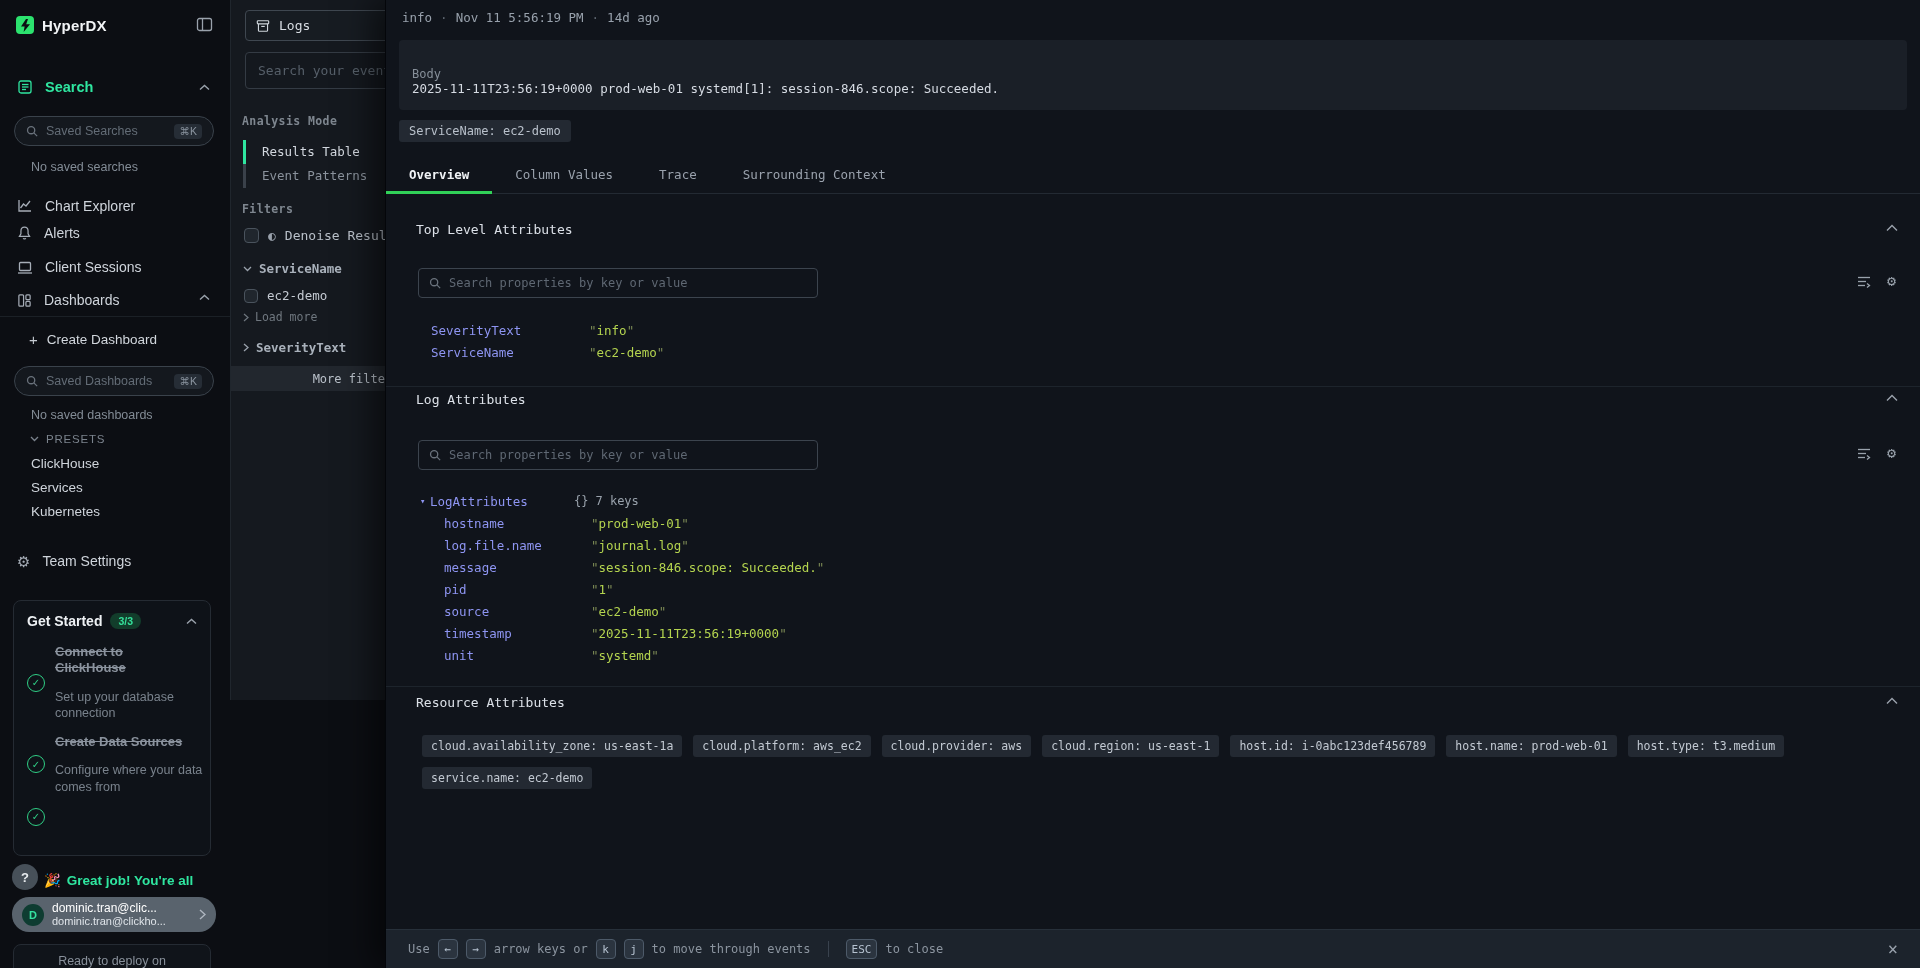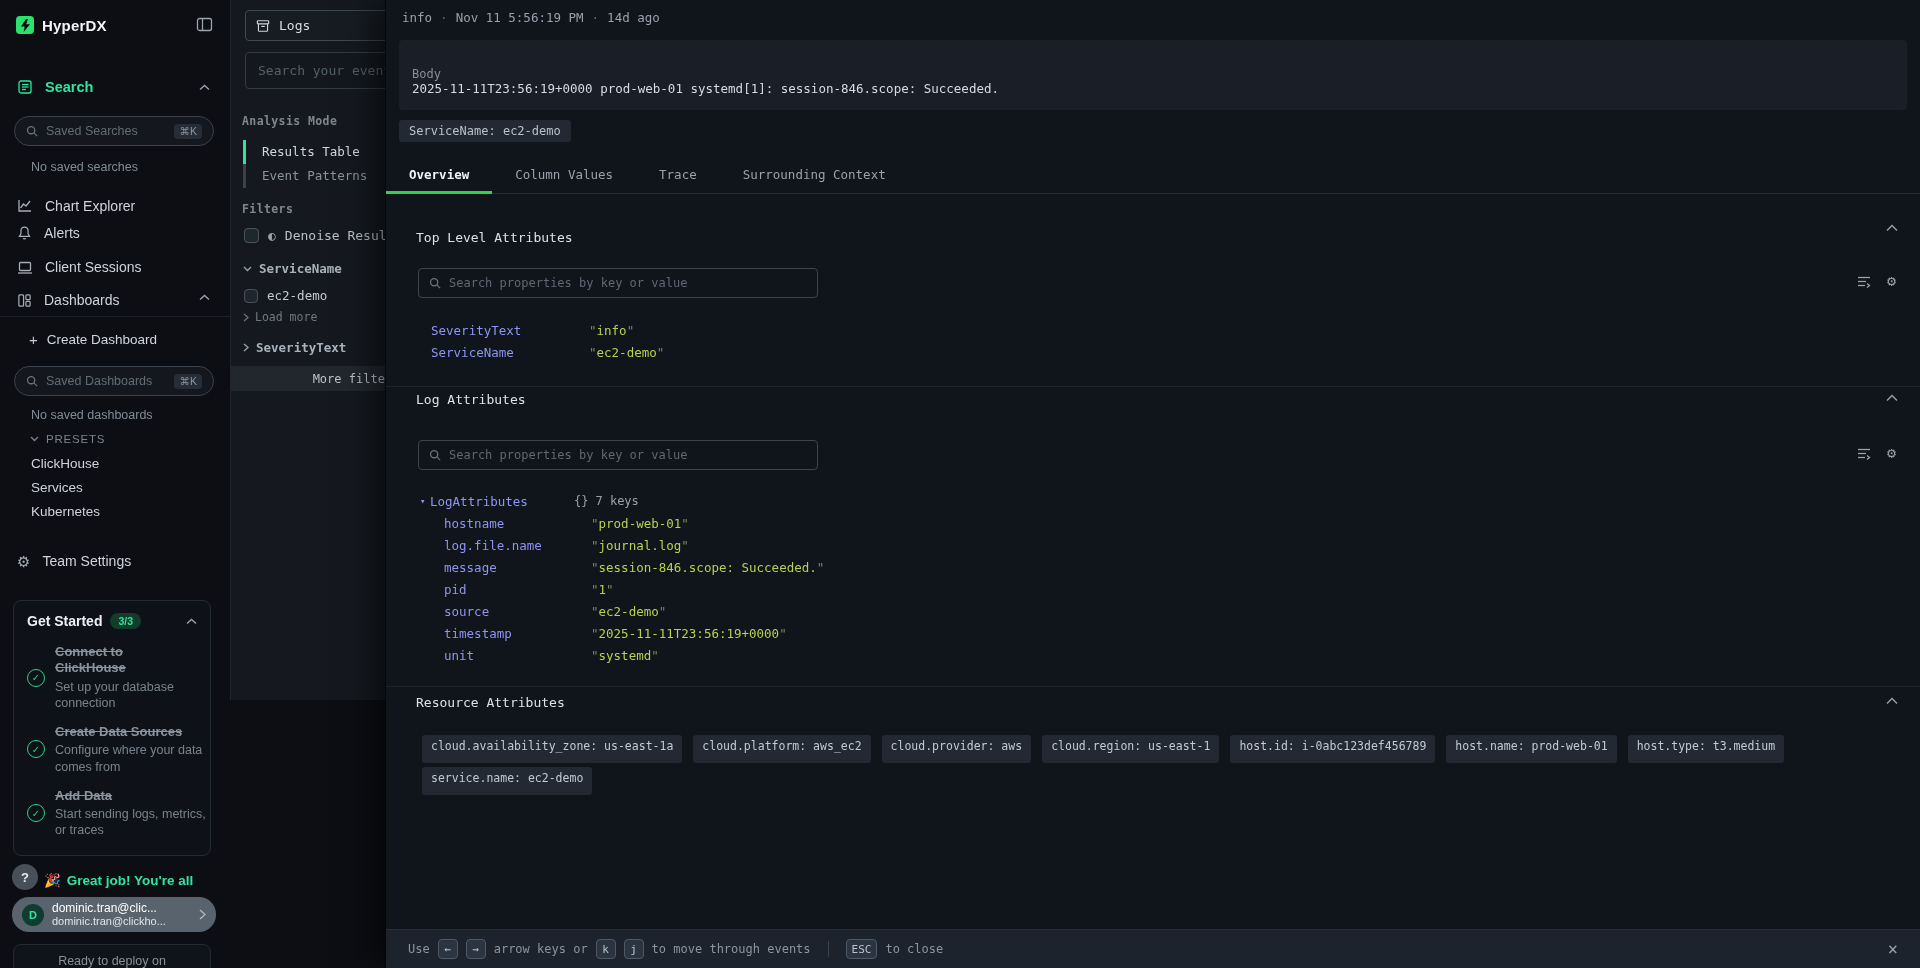--- a/index.html
+++ b/index.html
@@ -33,21 +33,21 @@
   #gs-card{position:absolute;top:600px;left:13px;width:198px;height:256px;border:1px solid #252b33;border-radius:8px;background:#0e1218;padding:12px 13px}
   #gs-head{display:flex;align-items:center;gap:8px}
   #gs-head b{font-size:14px;color:#eef1f4}
   #gs-badge{background:#123d2b;color:#35e09a;font-size:10.5px;font-weight:bold;padding:2px 8px;border-radius:9px}
   #gs-head .gchev{margin-left:auto;color:#9aa2ac}
   #gs-items{margin-top:15px;display:flex;flex-direction:column;gap:13px}
   .gs-item{display:flex;gap:10px;align-items:center}
   .gs-check{width:18px;height:18px;border:1.5px solid #2fce85;border-radius:50%;color:#2fce85;font-size:10px;
             display:flex;align-items:center;justify-content:center;flex:none}
   .gs-title{font-size:13px;font-weight:bold;color:#8b939e;text-decoration:line-through;width:122px;line-height:1.25}
-  .gs-desc{font-size:12.5px;color:#79828c;width:152px;line-height:1.3;margin-top:2px}
+  .gs-desc{font-size:12.5px;color:#79828c;width:152px;line-height:1.3;margin-top:12px}
   #sb-congrats{position:absolute;top:872px;left:44px;display:flex;gap:6px;align-items:center;white-space:nowrap;
                color:#2fe6a0;font-weight:bold;font-size:13.5px;overflow:hidden;width:182px}
   #sb-help{position:absolute;top:864px;left:12px;width:26px;height:26px;border-radius:50%;background:rgba(78,88,98,.9);
            color:#e8ecef;font-size:13px;font-weight:bold;display:flex;align-items:center;justify-content:center;z-index:6;cursor:pointer}
   #sb-profile{position:absolute;top:897px;left:12px;width:204px;height:35px;border-radius:17px;background:#59636d;z-index:5;
               display:flex;align-items:center;padding:0 10px;gap:8px;cursor:pointer}
   #sb-avatar{width:22px;height:22px;border-radius:50%;background:#0e3c31;color:#35e3a1;font-weight:bold;font-size:11px;
              display:flex;align-items:center;justify-content:center;flex:none}
   #sb-profile .pname{font-size:12px;font-weight:normal;color:#fff;line-height:1.2}
   #sb-profile .pmail{font-size:11px;color:#dfe4e9;line-height:1.2}
@@ -113,21 +113,21 @@
   .hdiv{position:absolute;left:0;right:0;height:1px;background:#1d242c}
   #tree{position:absolute;top:299px;left:34px;font-size:12.5px}
   #tree-root{display:flex;align-items:center;height:16px}
   #tree-root .caret{width:10px;color:#8e95f2;font-size:9px;cursor:pointer}
   #tree-root .rname{width:144px;color:#8e95f2;cursor:pointer}
   #tree-root .braces{color:#99a2ac;font-size:12px;margin-right:7px}
   #tree-root .rcount{color:#99a2ac;font-size:12px}
   #tree-kids{margin-top:6px;margin-left:24px;display:flex;flex-direction:column;gap:6px}
   #tree-kids .kvrow .k{width:147px}
   .chiprow{position:absolute;left:36px;display:flex;gap:11px}
-  .chip{height:28px;background:#232932;border-radius:3px;padding:0 9px;line-height:22px;font-size:11.5px;color:#c3cad3;
+  .chip{height:22px;background:#232932;border-radius:3px;padding:0 9px;line-height:22px;font-size:11.5px;color:#c3cad3;
         white-space:nowrap;cursor:pointer}
   #d-footer{position:absolute;bottom:0;left:0;right:0;height:39px;background:#1c232c;border-top:1px solid #27303a;
             display:flex;align-items:center;padding:0 22px;gap:8px;font-size:12px;color:#8b949f}
   .kcap{min-width:20px;height:20px;border:1px solid #4d5a69;background:#2b343f;border-radius:4px;color:#b6c2d0;
         font-size:11px;display:inline-flex;align-items:center;justify-content:center;padding:0 5px;
         font-family:"DejaVu Sans Mono","Liberation Mono",monospace}
   .fsep{width:1px;height:16px;background:#39424e;margin:0 9px}
   #d-close{position:absolute;right:22px;top:9px;font-size:17px;color:#98a1ac;cursor:pointer;line-height:20px}
 </style>
 </head>
@@ -279,24 +279,20 @@
         </div>
         <div class="gs-item">
           <span class="gs-check">✓</span>
           <span>
             <span class="gs-title" style="display:block;width:150px">Create Data Sources</span>
             <span class="gs-desc" style="display:block">Configure where your data comes from</span>
           </span>
         </div>
         <div class="gs-item">
           <span class="gs-check">✓</span>
-          <span>
-            <span class="gs-title" style="display:block;width:150px">Add Data</span>
-            <span class="gs-desc" style="display:block">Start sending logs, metrics, or traces</span>
-          </span>
         </div>
       </div>
     </div>
 
     <div id="sb-congrats">
       <span>🎉</span>
       <span>Great job! You're all</span>
     </div>
     <div id="sb-help">?</div>
 
@@ -397,21 +393,21 @@
 
     <div id="d-tabs">
       <div class="tab active">Overview</div>
       <div class="tab">Column Values</div>
       <div class="tab">Trace</div>
       <div class="tab">Surrounding Context</div>
     </div>
 
     <div id="d-content">
 
-      <div class="sec-title" style="top:36px">Top Level Attributes</div>
+      <div class="sec-title" style="top:28px">Top Level Attributes</div>
       <span class="sec-chev" style="top:30px">
         <svg width="12" height="8" viewBox="0 0 12 8" fill="none" stroke="currentColor" stroke-width="1.4">
             <polyline points="1,6.5 6,1.5 11,6.5"></polyline>
           </svg>
       </span>
       <div class="psearch" style="top:74px">
         <span style="color:#6a727c">
           <svg width="12" height="12" viewBox="0 0 14 14" fill="none" stroke="currentColor" stroke-width="1.5">
               <circle cx="6" cy="6" r="4.2"></circle>
               <line x1="9.2" y1="9.2" x2="13" y2="13"></line>

